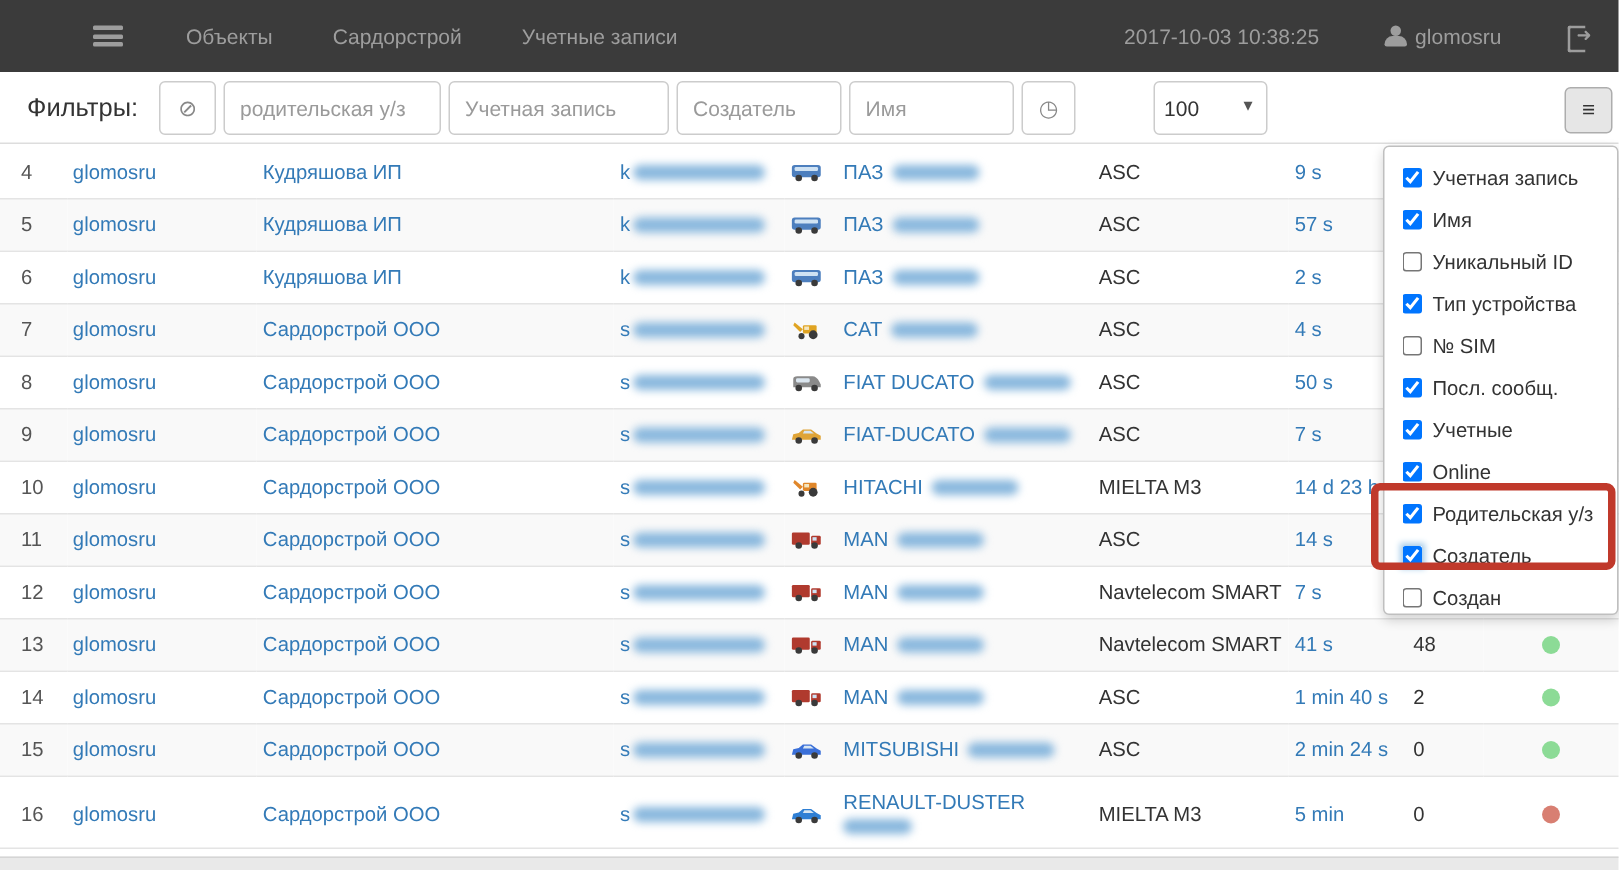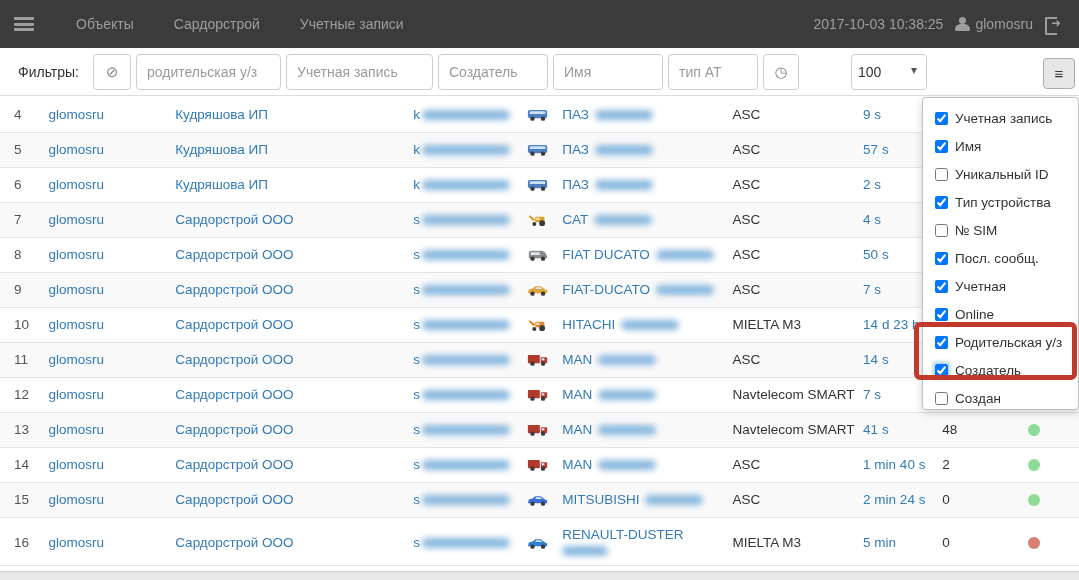--- a/index.html
+++ b/index.html
@@ -1,40 +1,40 @@
 <!DOCTYPE html>
 <html><head>
 <meta charset="utf-8">
 <style>
   * { margin:0; padding:0; box-sizing:border-box; }
   html,body { width:1079px; height:580px; overflow:hidden; background:#fff;
     font-family:"Liberation Sans", sans-serif; }
   
   .navbar { position:absolute; left:0; top:0; width:1079px; height:48px;
-    background:#3b3b3b; display:flex; align-items:center; color:#9d9d9d; font-size:14px; }
+    background:#3b3b3b; display:flex; align-items:center; color:#9d9d9d; font-size:14px;padding-left:48px; }
   .nav-burger { width:20px; height:14px; margin:0 20px 0 14px; display:flex; flex-direction:column;
     justify-content:space-between; cursor:pointer; }
   .nav-burger span { display:block; height:3px; background:#9d9d9d; border-radius:1px; }
   .nav-menu { display:flex; gap:40px; margin-left:22px; }
   .nav-item { cursor:pointer; }
-  .nav-right { margin-left:auto; display:flex; align-items:center; gap:12px; padding-right:16px; }
+  .nav-right { margin-left:auto; display:flex; align-items:center; gap:44px; padding-right:16px; }
   .nav-user { display:flex; align-items:center; gap:6px; }
   .person-icon { width:14px; height:14px; position:relative; display:inline-block; }
   .person-icon::before { content:""; position:absolute; left:4px; top:0; width:7px; height:7px;
     border-radius:50%; background:#9d9d9d; }
   .person-icon::after { content:""; position:absolute; left:0; top:7px; width:15px; height:7px;
     border-radius:7px 7px 2px 2px; background:#9d9d9d; }
   .logout-icon { width:18px; height:16px; position:relative; display:inline-block; cursor:pointer; }
   .logout-icon::before { content:""; position:absolute; left:0; top:1px; width:10px; height:14px;
     border:2px solid #9d9d9d; border-right:none; border-radius:2px 0 0 2px; }
   .logout-icon::after { content:"➜"; position:absolute; left:6px; top:0px; color:#9d9d9d; font-size:12px; }
   
   .filterbar { position:absolute; left:0; top:48px; width:1079px; height:48px; background:#fff;
     border-bottom:1px solid #ddd; display:flex; align-items:center; }
-  .filter-label { color:#333; font-size:14px; margin:0 14px 0 18px; }
+  .filter-label { color:#333; font-size:17px; margin:0 14px 0 18px; }
   .btn { height:36px; border:1px solid #ccc; border-radius:4px; background:#fff; color:#888;
     display:flex; align-items:center; justify-content:center; cursor:pointer; font-size:15px; }
   .btn-clear { width:38px; margin-right:5px; }
   .f-input { height:36px; border:1px solid #ccc; border-radius:4px; padding:0 10px; font-size:14px;
     color:#555; margin-right:5px; font-family:"Liberation Sans", sans-serif; }
   .f-input::placeholder { color:#9a9a9a; }
   .in-parent { width:145px; } .in-account { width:147px; } .in-creator { width:110px; }
   .in-name { width:110px; } .in-type { width:90px; }
   .btn-clock { width:36px; margin-right:8px; }
   .f-select { height:36px; width:76px; border:1px solid #ccc; border-radius:4px; font-size:14px;
@@ -98,21 +98,20 @@
 
 <div class="filterbar">
   <span class="filter-label">Фильтры:</span>
   <button class="btn btn-clear">
     <span>⊘</span>
   </button>
   <input class="f-input in-parent" placeholder="родительская у/з" style="">
   <input class="f-input in-account" placeholder="Учетная запись" style="">
   <input class="f-input in-creator" placeholder="Создатель" style="">
   <input class="f-input in-name" placeholder="Имя" style="">
-  <input class="f-input in-type" placeholder="тип АТ" style="">
   <button class="btn btn-clock">
     <span>◷</span>
   </button>
   <span class="select-wrap">
     <select class="f-select"><option>100</option></select>
   </span>
   <button class="btn btn-columns">
     <span>≡</span>
   </button>
 </div>
@@ -384,21 +383,21 @@
     <label class="col-item">
       <input type="checkbox" style="">
       <span>№ SIM</span>
     </label>
     <label class="col-item">
       <input type="checkbox" checked="" style="">
       <span>Посл. сообщ.</span>
     </label>
     <label class="col-item">
       <input type="checkbox" checked="" style="">
-      <span>Учетная</span>
+      <span>Учетные</span>
     </label>
     <label class="col-item">
       <input type="checkbox" checked="" style="">
       <span>Online</span>
     </label>
     <label class="col-item">
       <input type="checkbox" checked="" style="">
       <span>Родительская у/з</span>
     </label>
     <label class="col-item">

